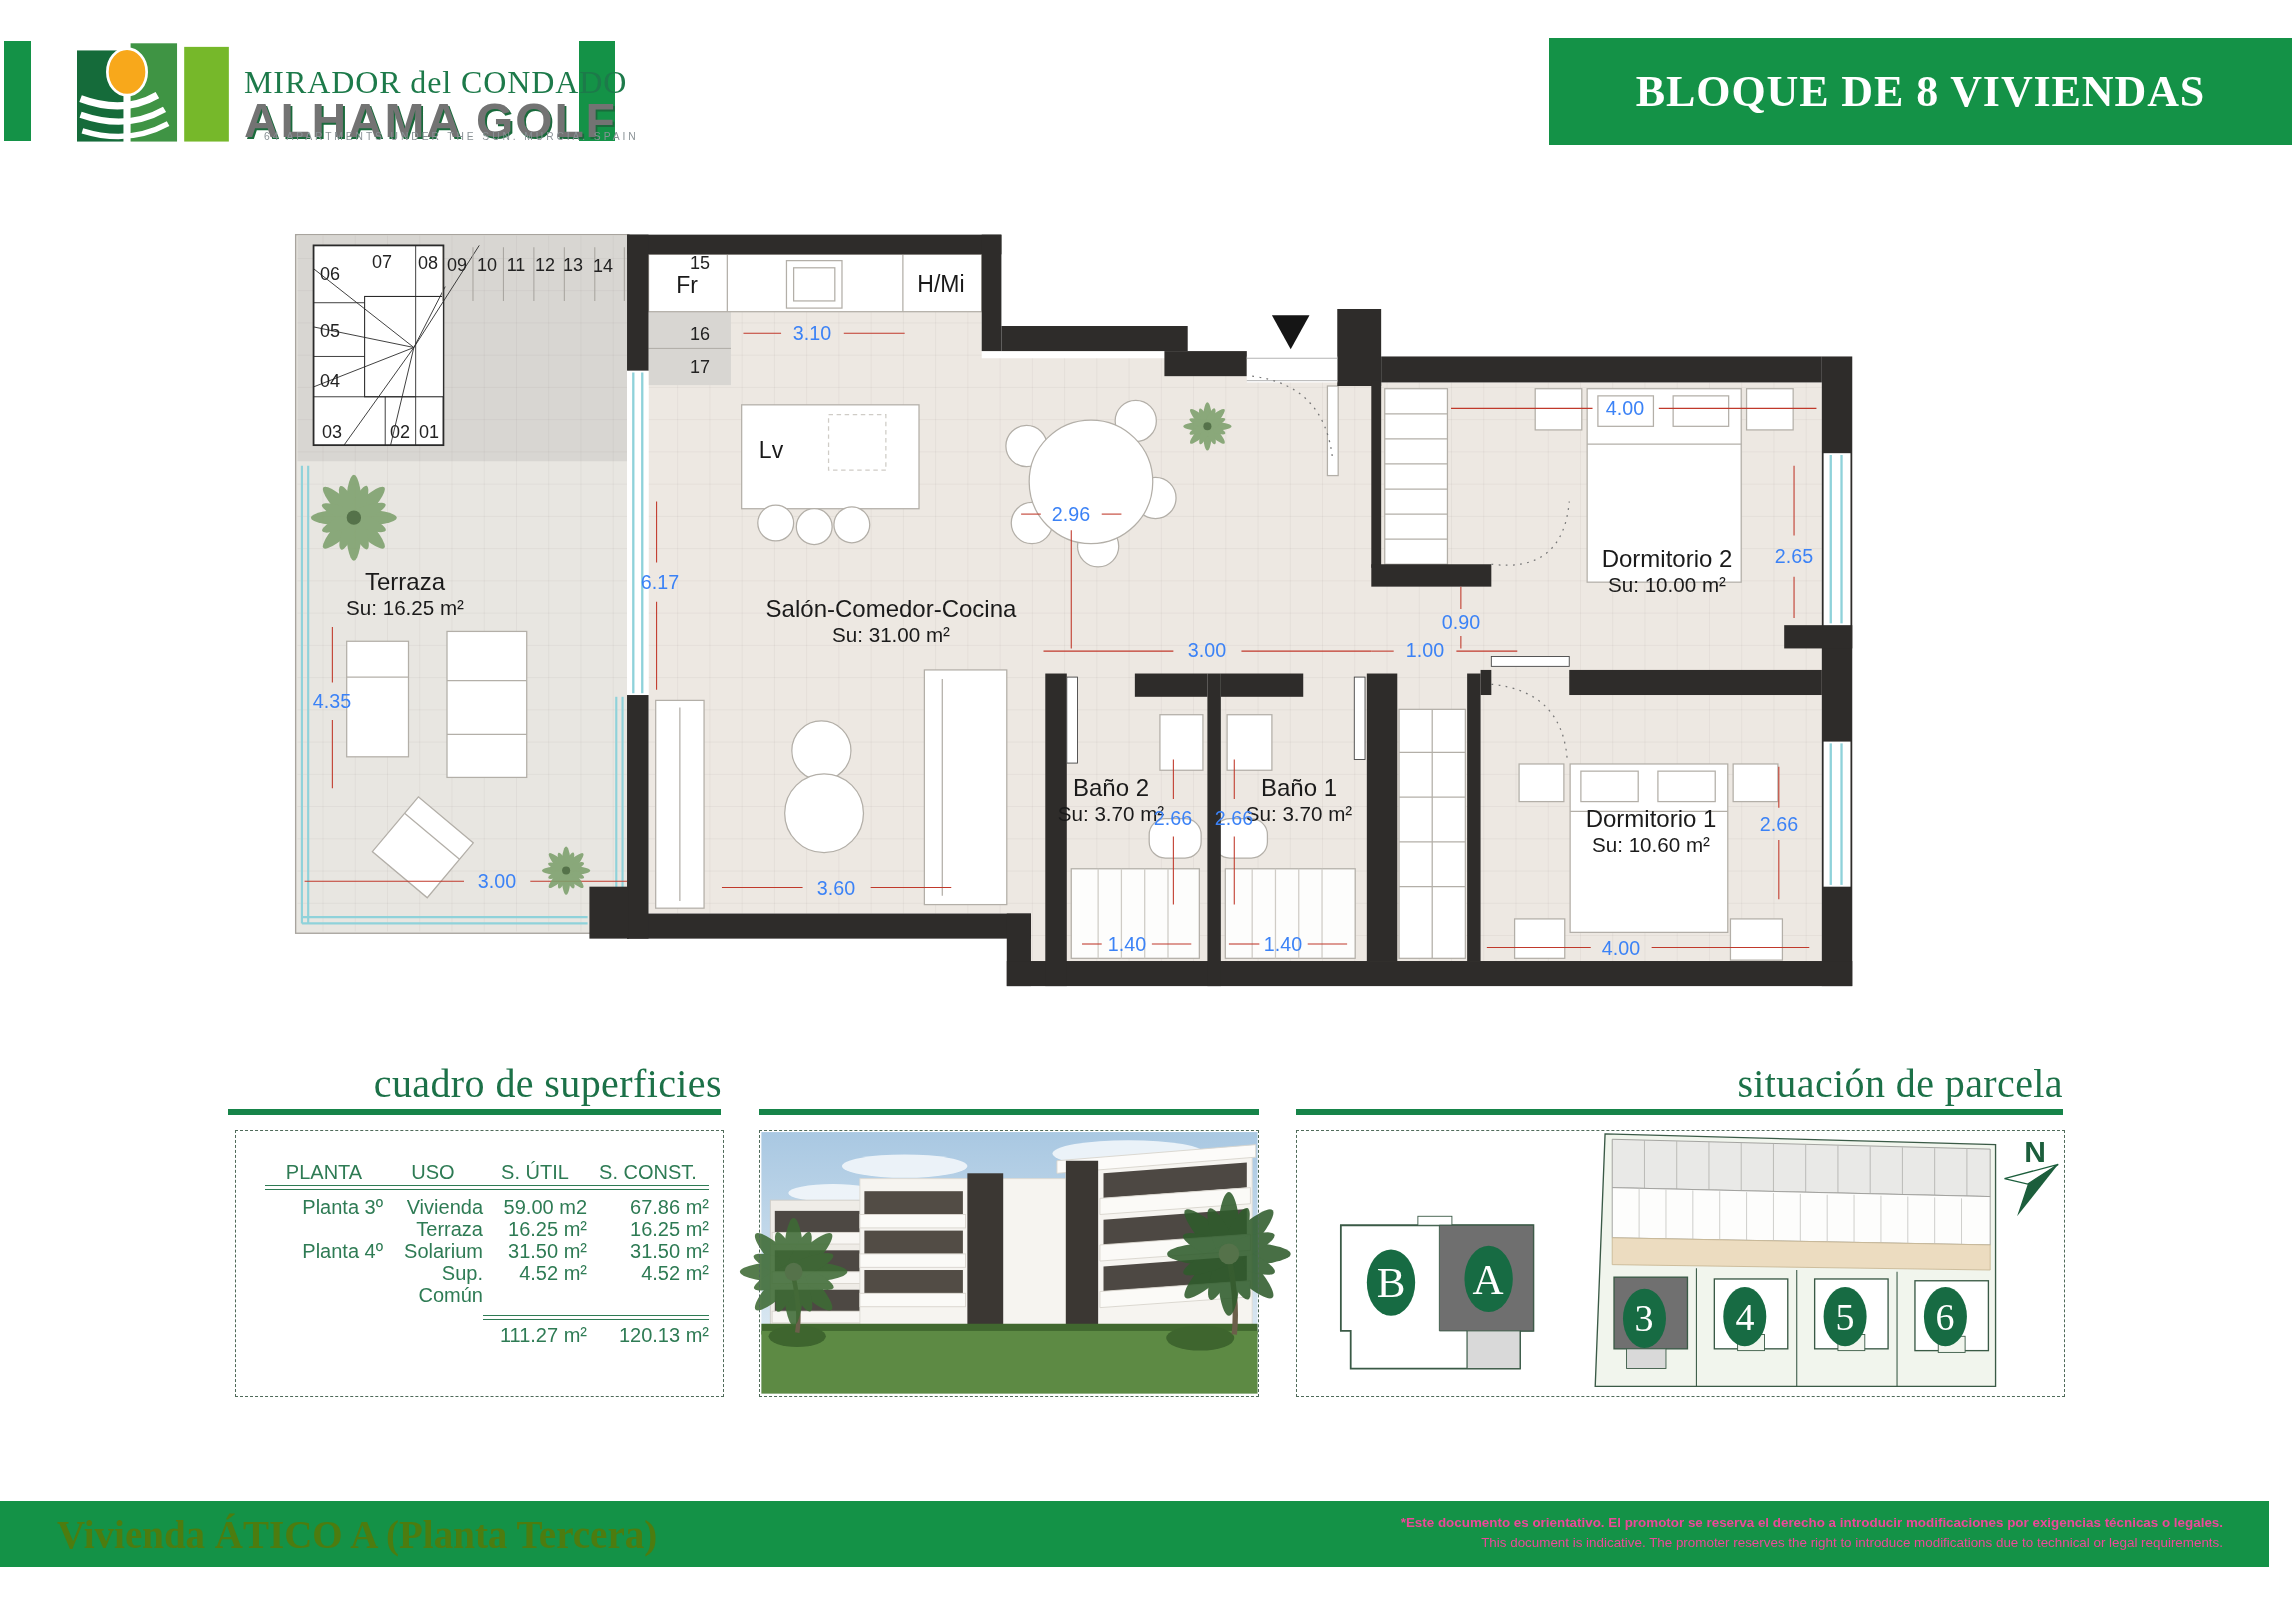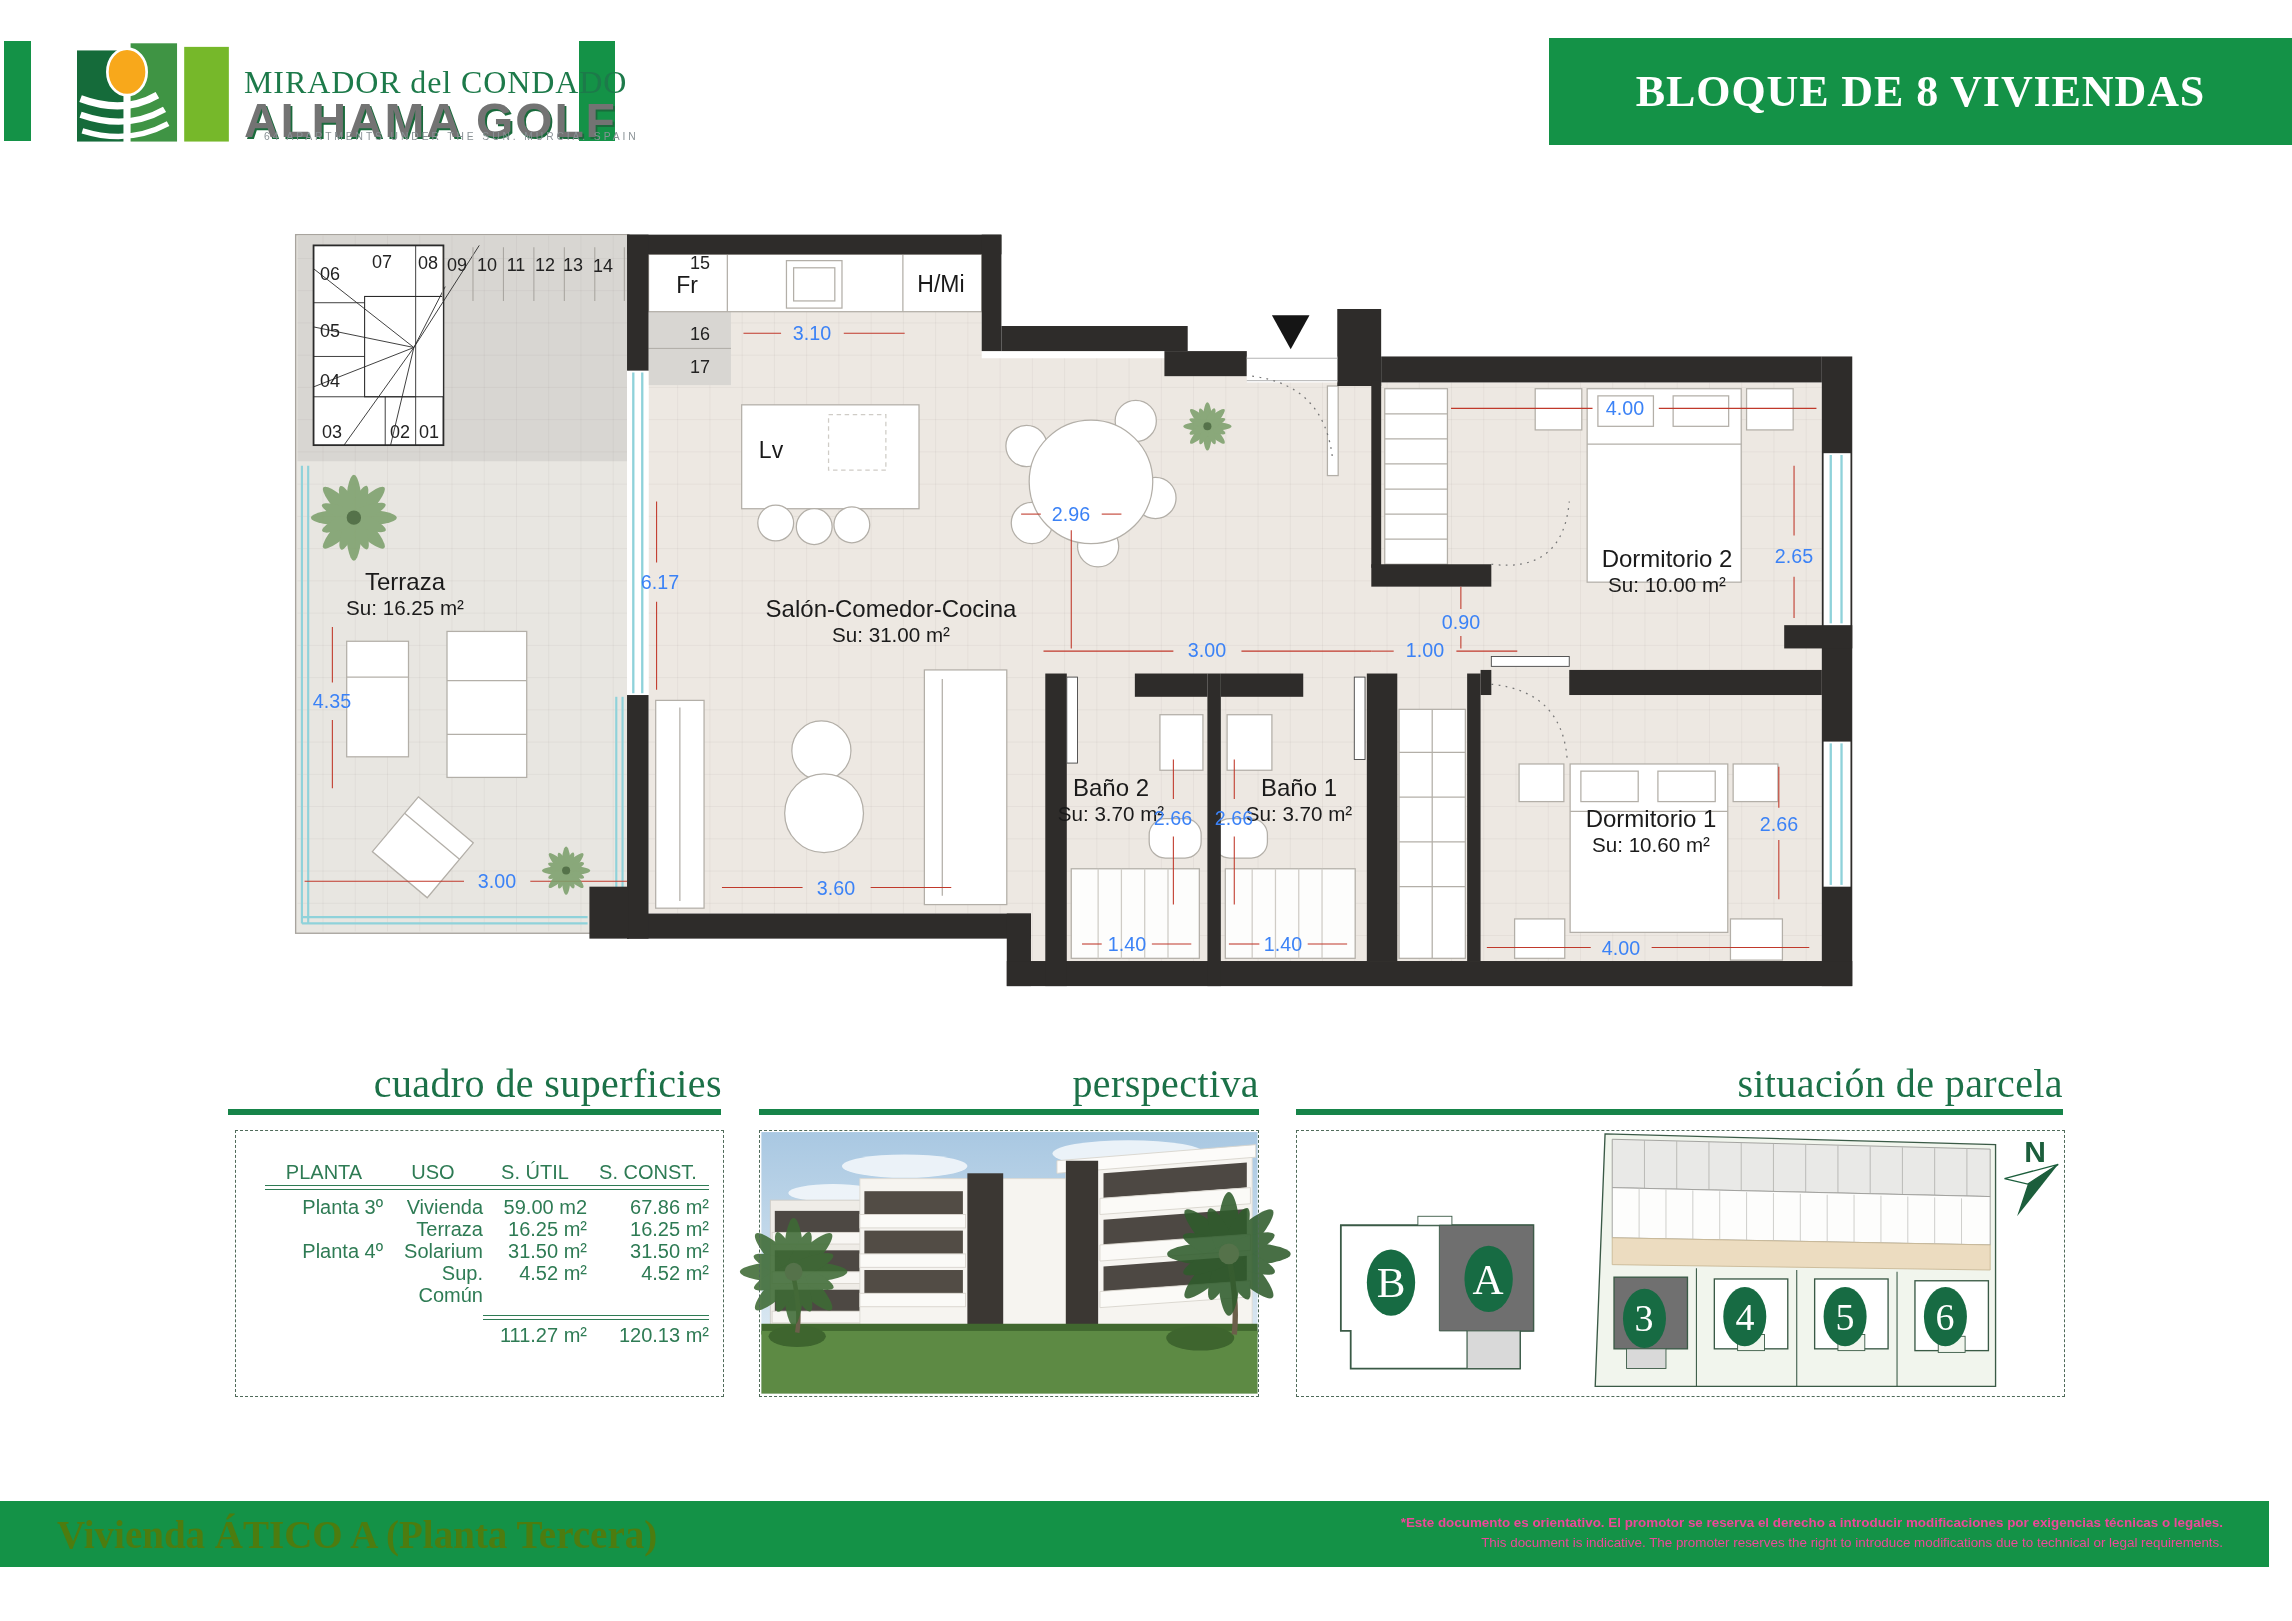--- a/index.html
+++ b/index.html
@@ -540,21 +540,20 @@
     <div class="sc">31.50 m²</div>
     <div class="sc"></div>
     <div class="sc">Sup. Común</div>
     <div class="sc">4.52 m²</div>
     <div class="sc">4.52 m²</div>
     <div class="srule2"></div>
     <div class="sc" style="grid-column:3">111.27 m²</div>
     <div class="sc" style="grid-column:4">120.13 m²</div>
   </div>
 
-  <div class="sec-title" style="left:759px;top:1060px;width:500px">perspectiva</div>
   <div class="rule" style="left:759px;top:1109px;width:500px"></div>
   <div class="dashed-box" style="left:759px;top:1130px;width:498px;height:265px"></div>
 
   <div class="sec-title" style="left:1296px;top:1060px;width:767px">situación de parcela</div>
   <div class="rule" style="left:1296px;top:1109px;width:767px"></div>
   <div class="dashed-box" style="left:1296px;top:1130px;width:767px;height:265px"></div>
 
   <div class="site-letter" style="left:1391px;top:1282px;font-size:43px">B</div>
   <div class="site-letter" style="left:1488px;top:1279px;font-size:43px">A</div>
   <div class="site-letter" style="left:1644px;top:1318px;font-size:38px">3</div>

